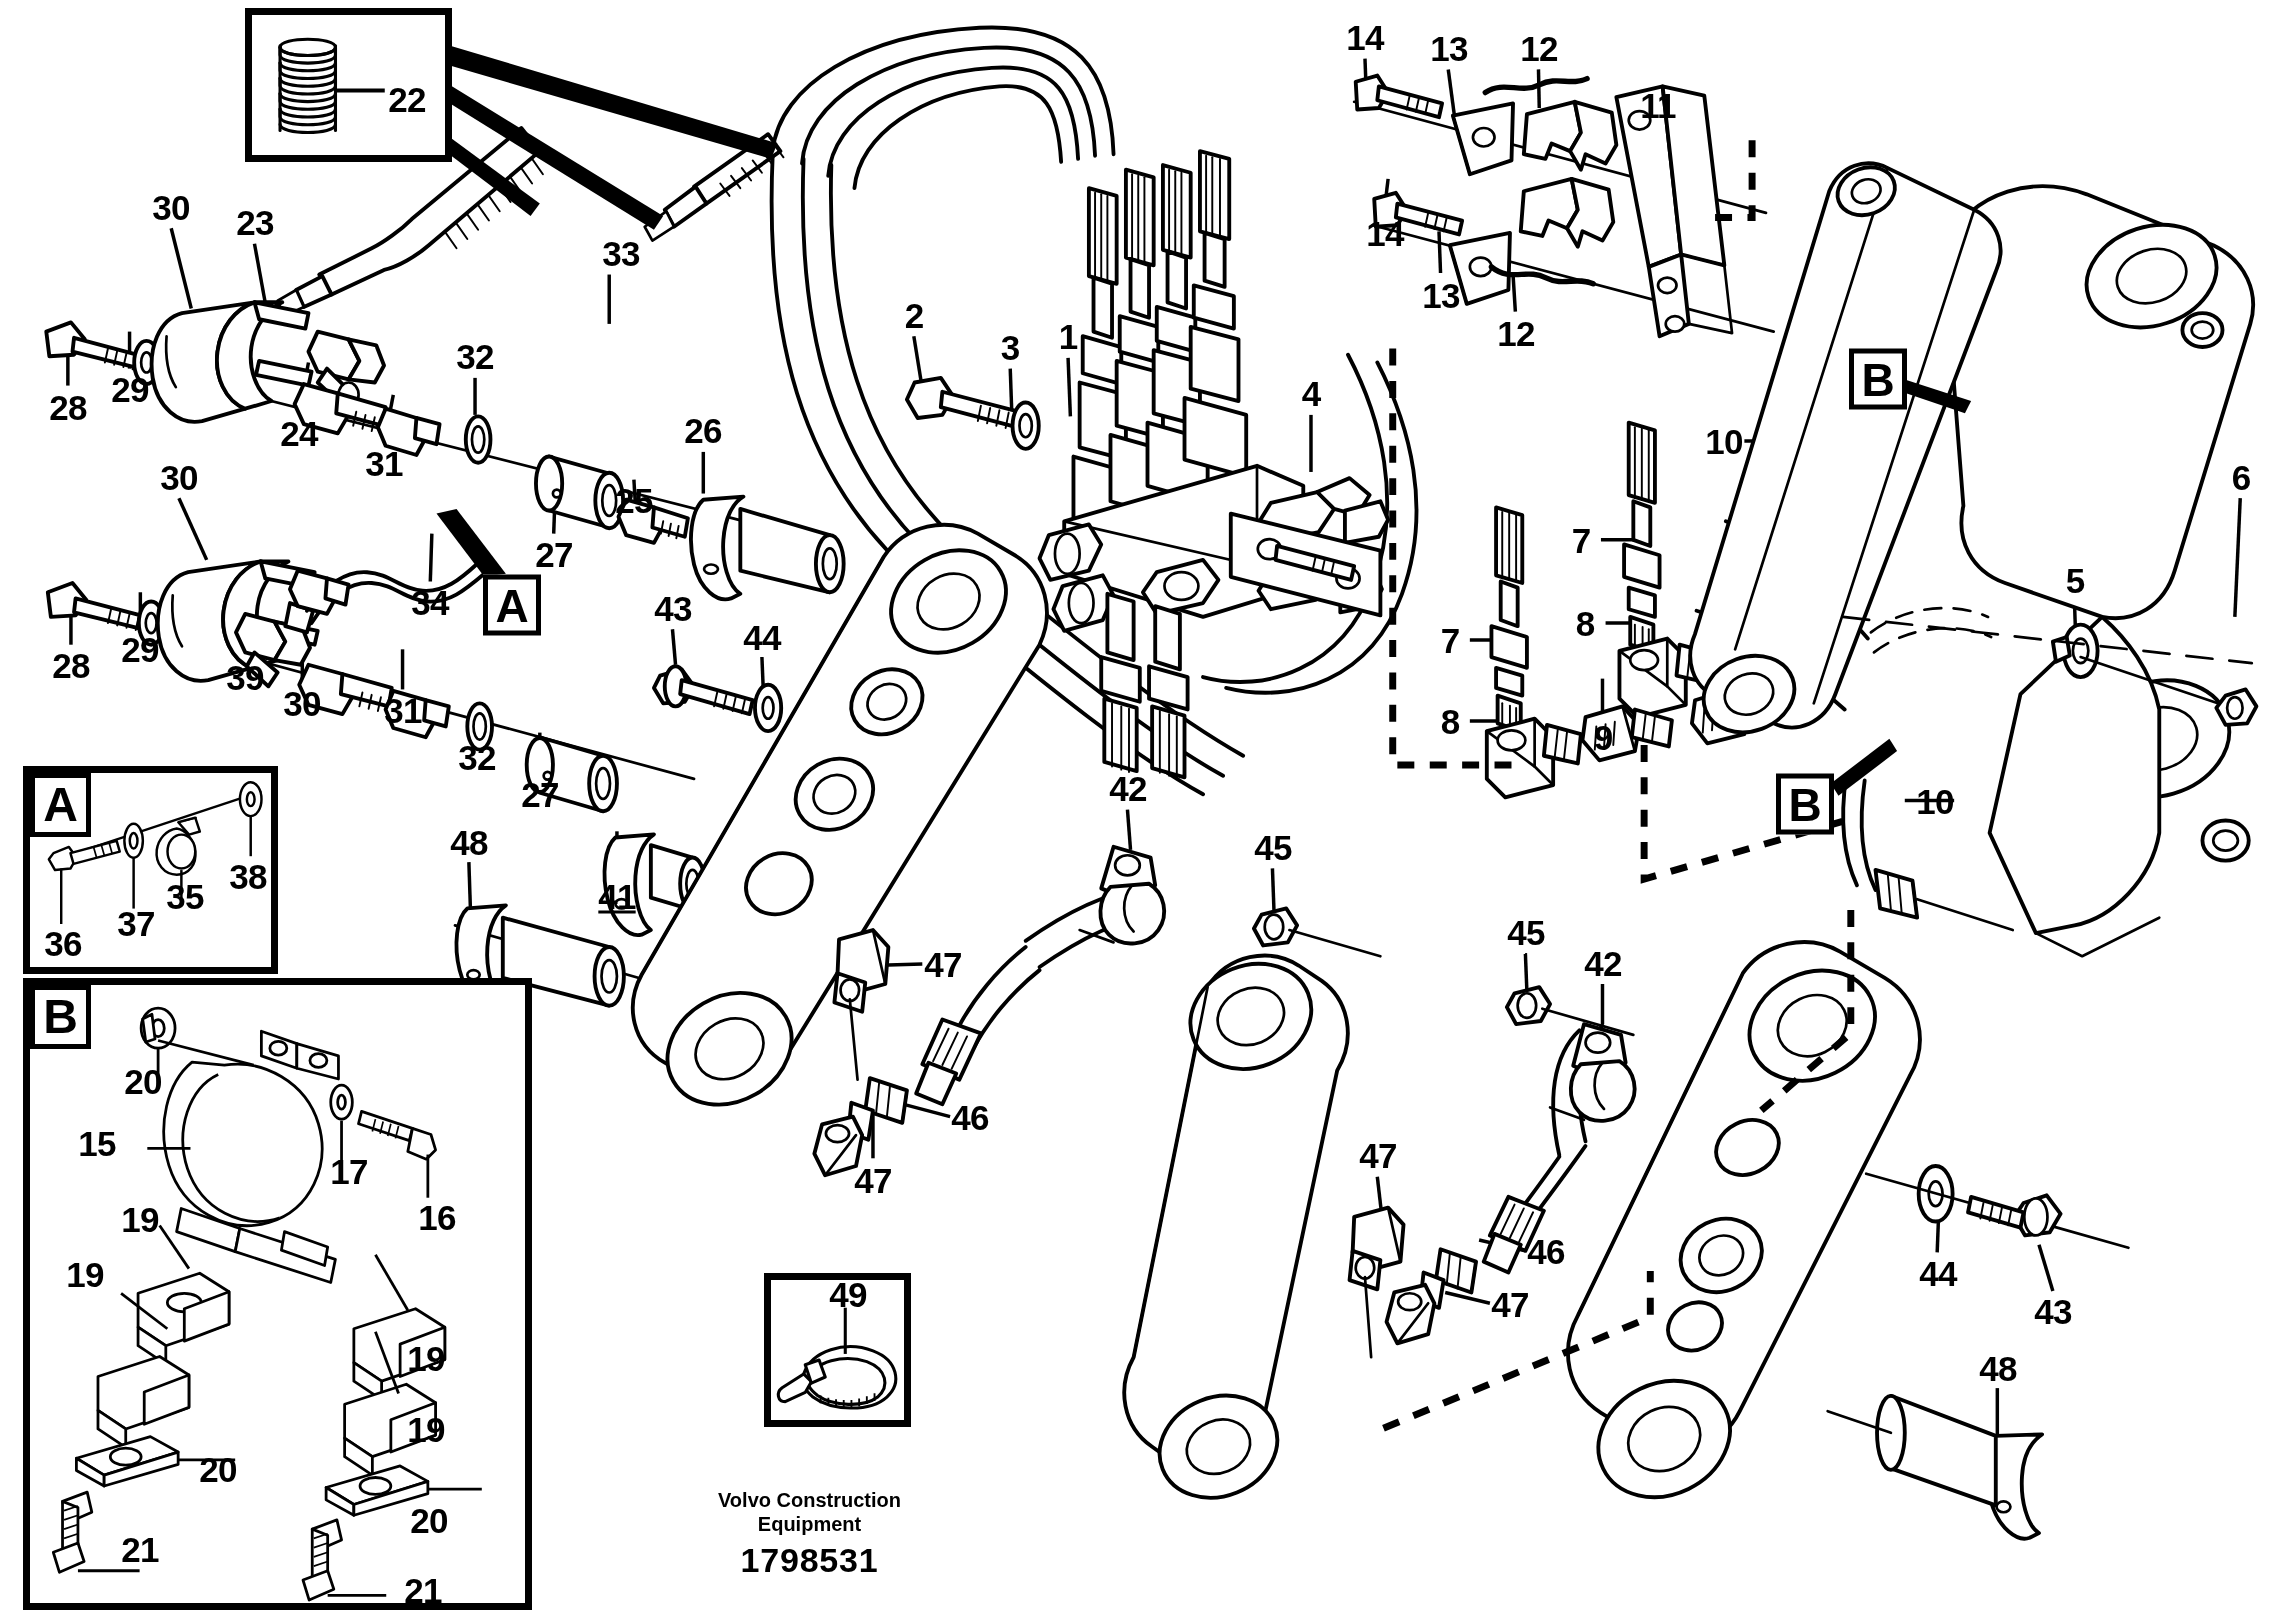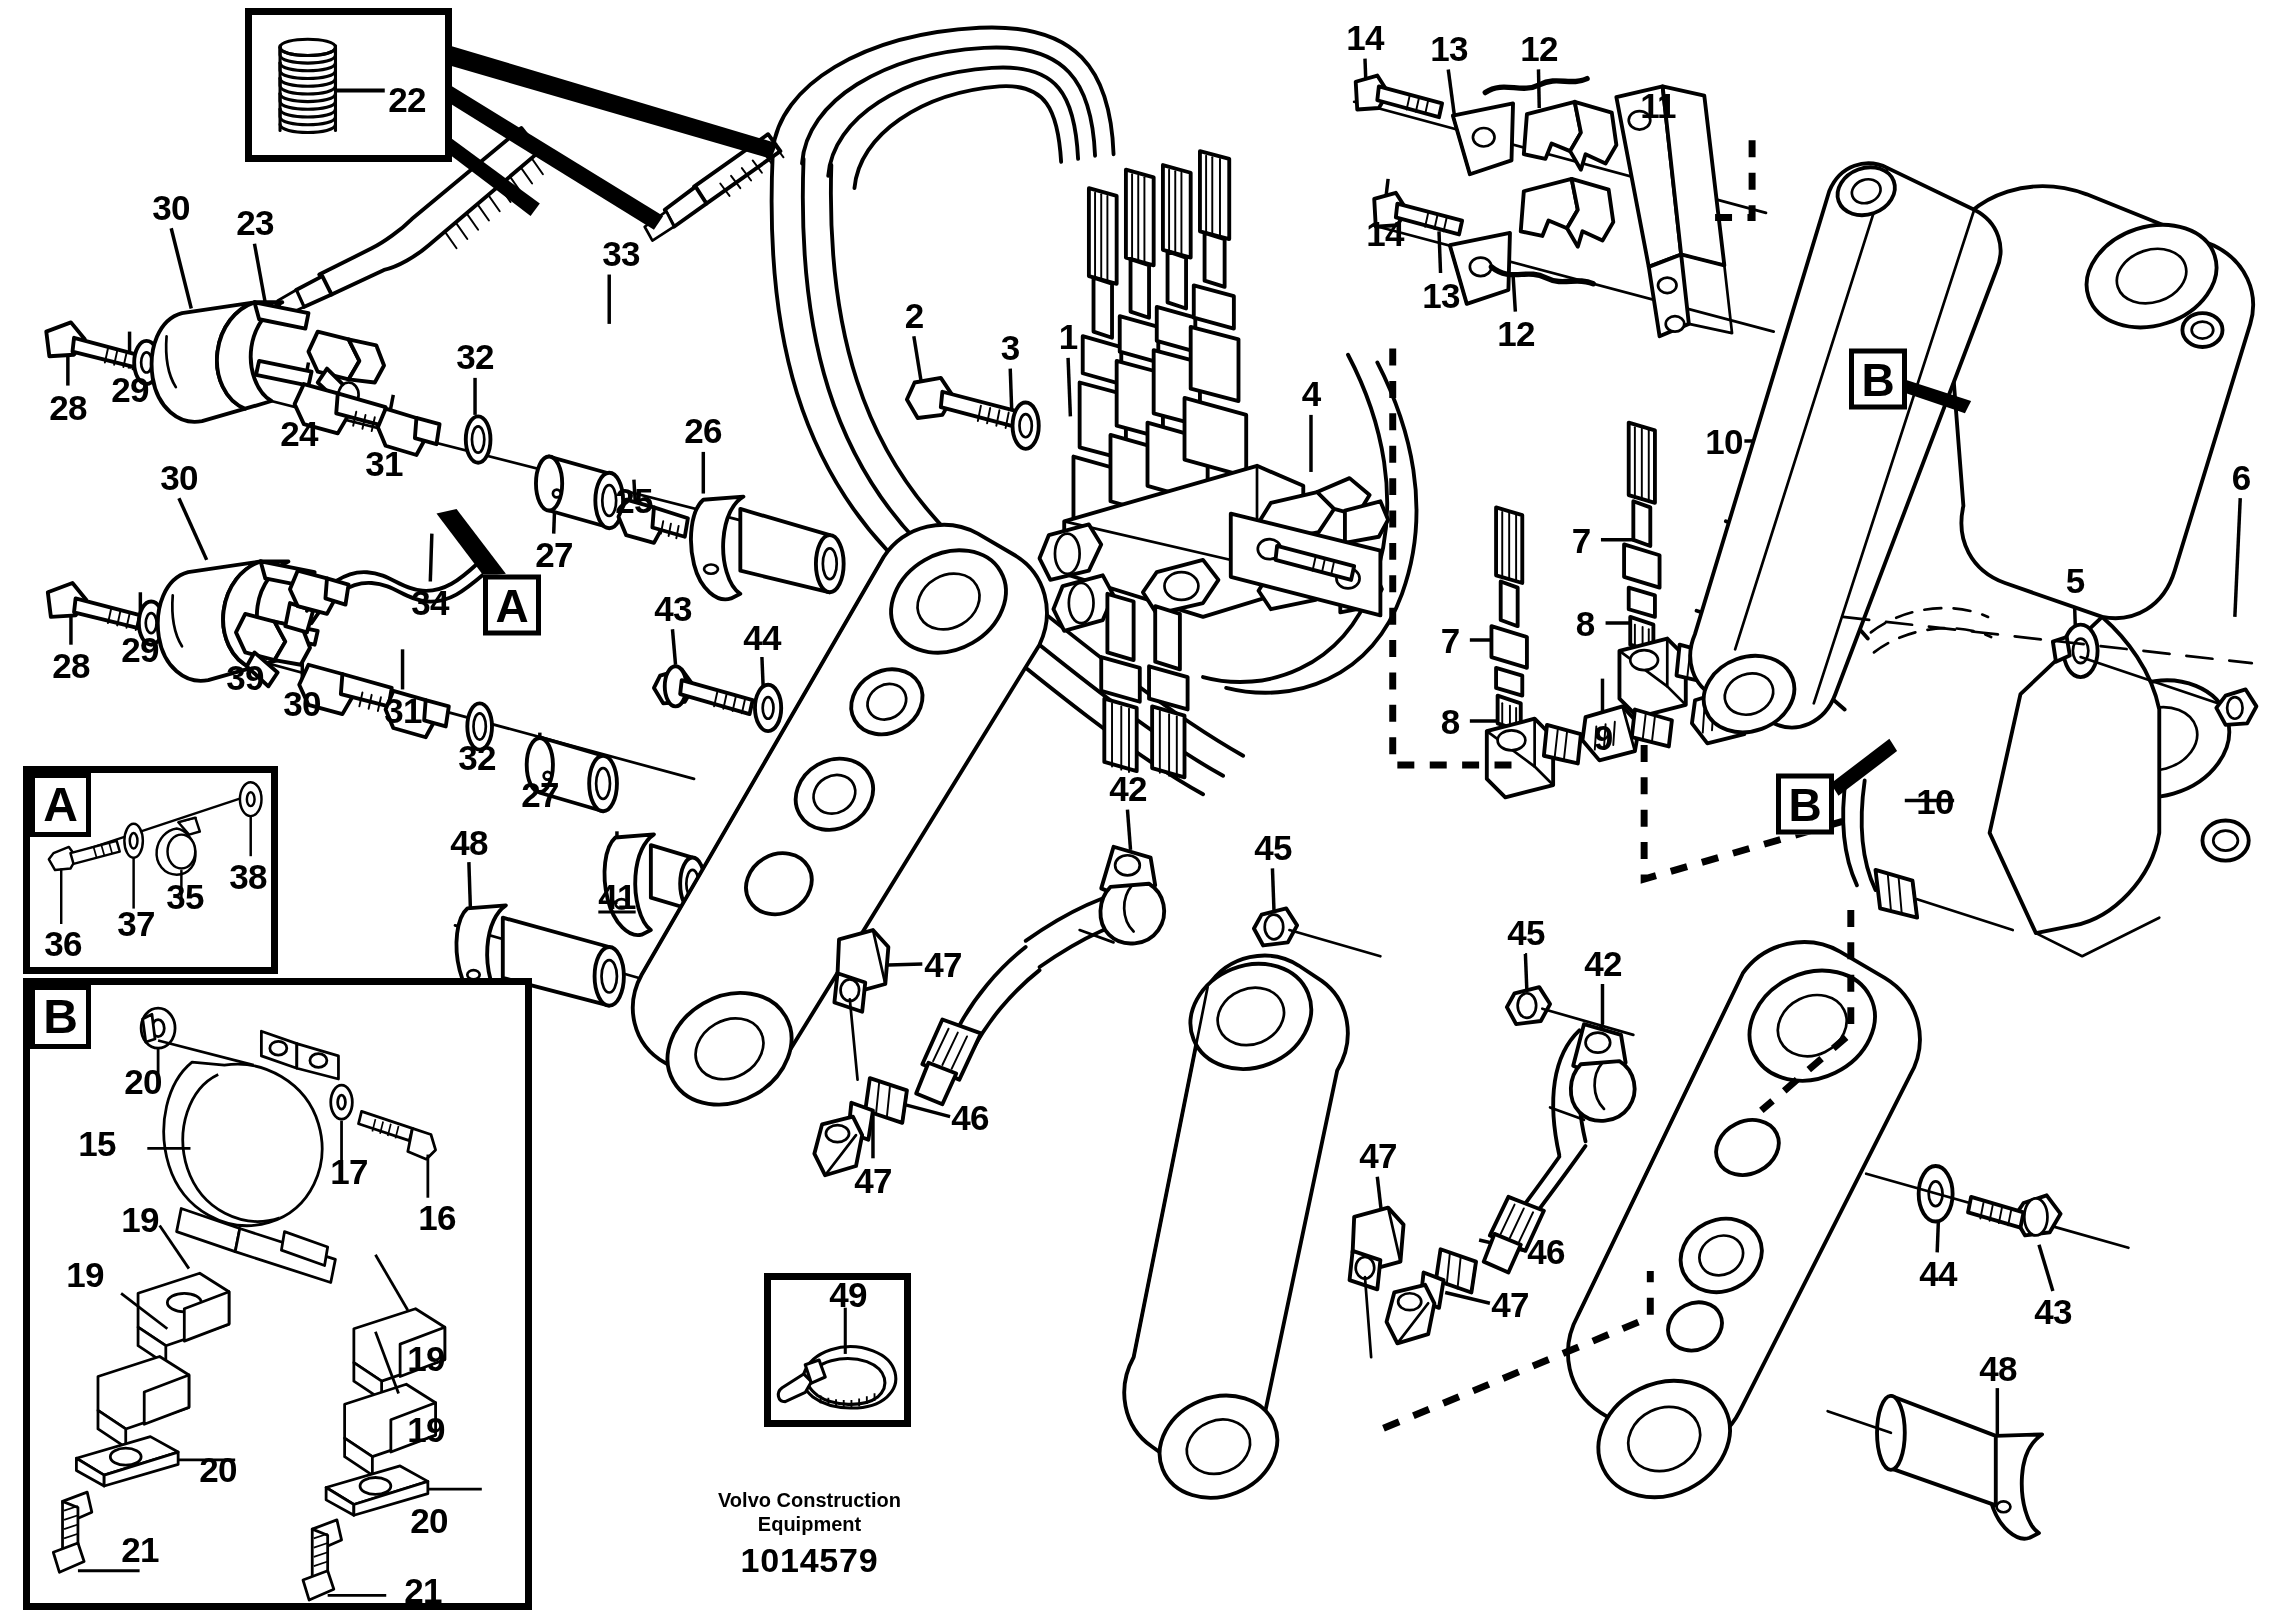--- a/index.html
+++ b/index.html
@@ -1074,17 +1074,17 @@
       <div class="boxletter" style="left: 512px; top: 605px;">A</div>
       <div class="boxletter" style="left: 1878px; top: 379px;">B</div>
       <div class="boxletter" style="left: 1805px; top: 804px;">B</div>
     </div>
 
   <div id="footer">
     <div class="brand">
       <span>Volvo Construction</span><br>
       <span>Equipment</span>
     </div>
-    <div class="partno">1014579</div>
+    <div class="partno">1798531</div>
   </div>
 
 </div>
 
 
 </body></html>

